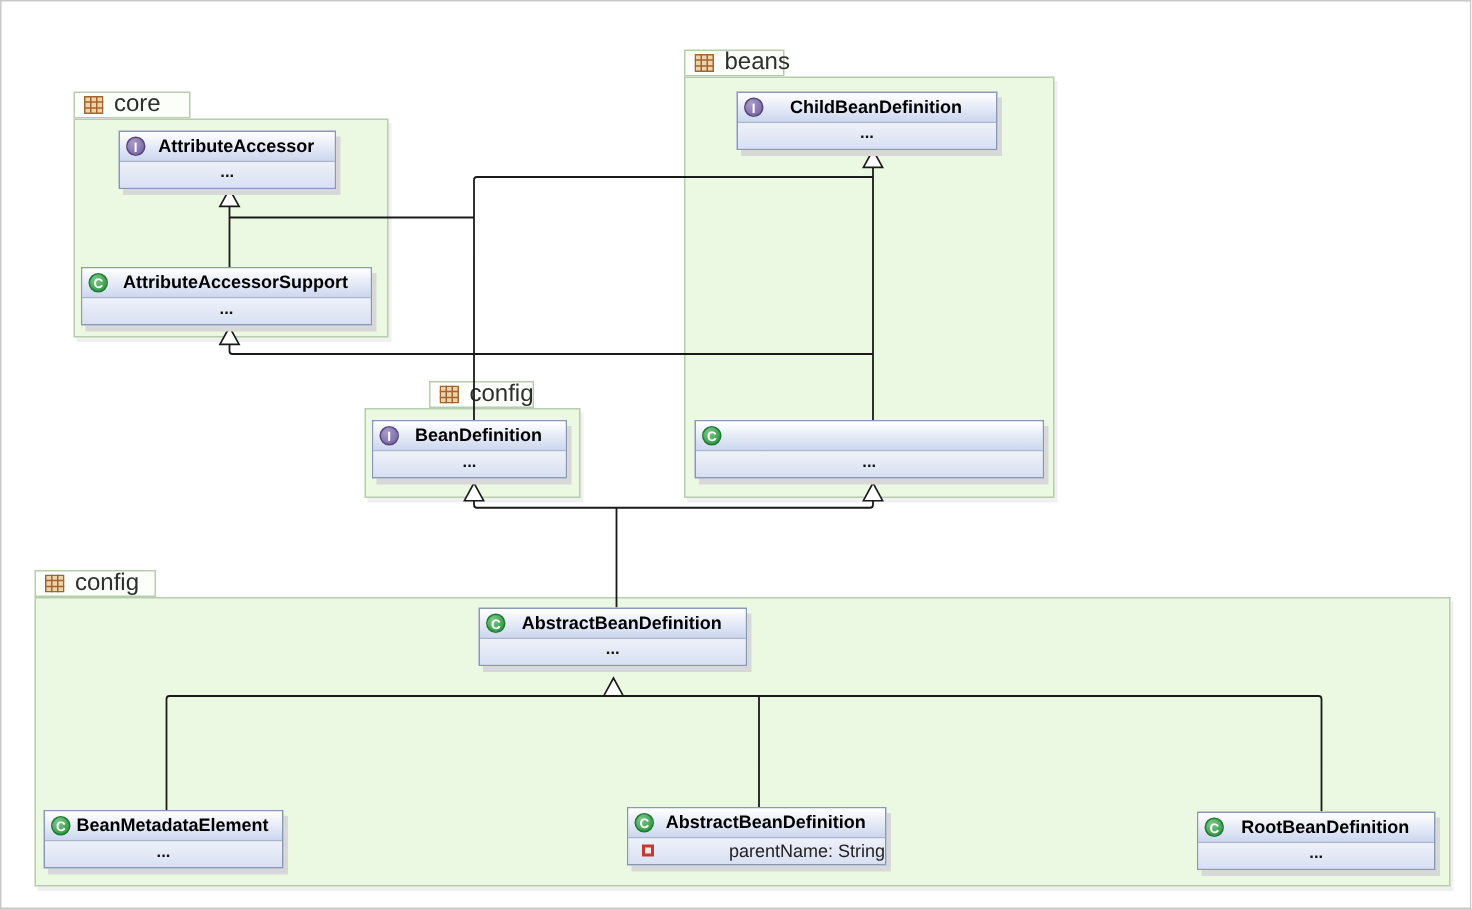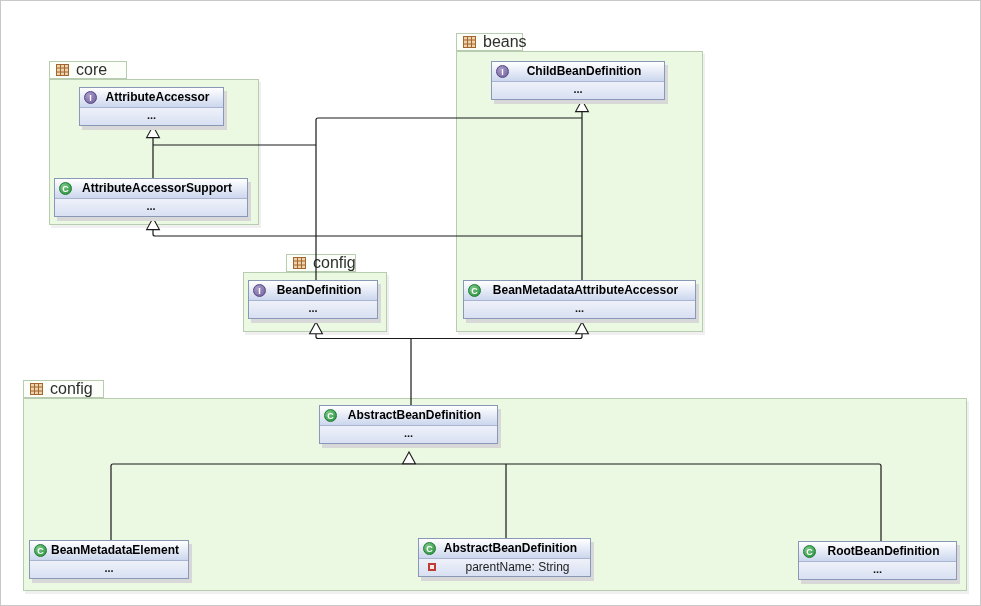--- a/index.html
+++ b/index.html
@@ -44,21 +44,21 @@
     color:#fff; font-weight:bold; font-size:9px; line-height:12px; text-align:center;
   }
   .badge.iface { background:radial-gradient(circle at 35% 30%, #a99bc9, var(--interface-icon-color,#7f6faa) 72%); border:1px solid #55467e; }
   .badge.impl  { background:radial-gradient(circle at 35% 30%, #7cc98a, var(--class-icon-color,#3a9e4c) 72%); border:1px solid #1e7a31; }
   .cls-comp {
     position:relative; height:17px; box-sizing:border-box;
     background:linear-gradient(var(--class-body-top,#eef1f9),var(--class-body-bottom,#d8e0f2));
     text-align:center; font-weight:bold; font-size:11px; line-height:15px; color:#111;
   }
   .cls-comp.attr {
-    text-align:center; padding-left:26px; font-weight:normal; font-size:12px; line-height:16px; color:#222;
+    text-align:right; padding-left:26px; font-weight:normal; font-size:12px; line-height:16px; color:#222;
   }
   .attr-badge {
     position:absolute; left:9px; top:4px; width:8px; height:8px; box-sizing:border-box;
     border:2px solid var(--private-field-icon-color,#c13b35); background:#f7e7e6;
   }
   
   svg.edges { position:absolute; left:0; top:0; z-index:2; }
   svg.edges path.line { stroke:var(--connector-color,#1a1a1a); stroke-width:1.2; fill:none; }
   svg.edges path.head { stroke:var(--connector-color,#1a1a1a); stroke-width:1.1; fill:#ffffff; }
 </style>
@@ -163,21 +163,20 @@
       <span>BeanDefinition</span>
     </div>
     <div class="cls-comp">
       <span>...</span>
     </div>
   </div>
 
   <div class="cls" style="left:462px;top:279px;width:233px;">
     <div class="cls-title">
       <span class="badge impl">C</span>
-      <span>BeanMetadataAttributeAccessor</span>
     </div>
     <div class="cls-comp">
       <span>...</span>
     </div>
   </div>
 
   <div class="cls" style="left:318px;top:404px;width:179px;">
     <div class="cls-title">
       <span class="badge impl">C</span>
       <span>AbstractBeanDefinition</span>

